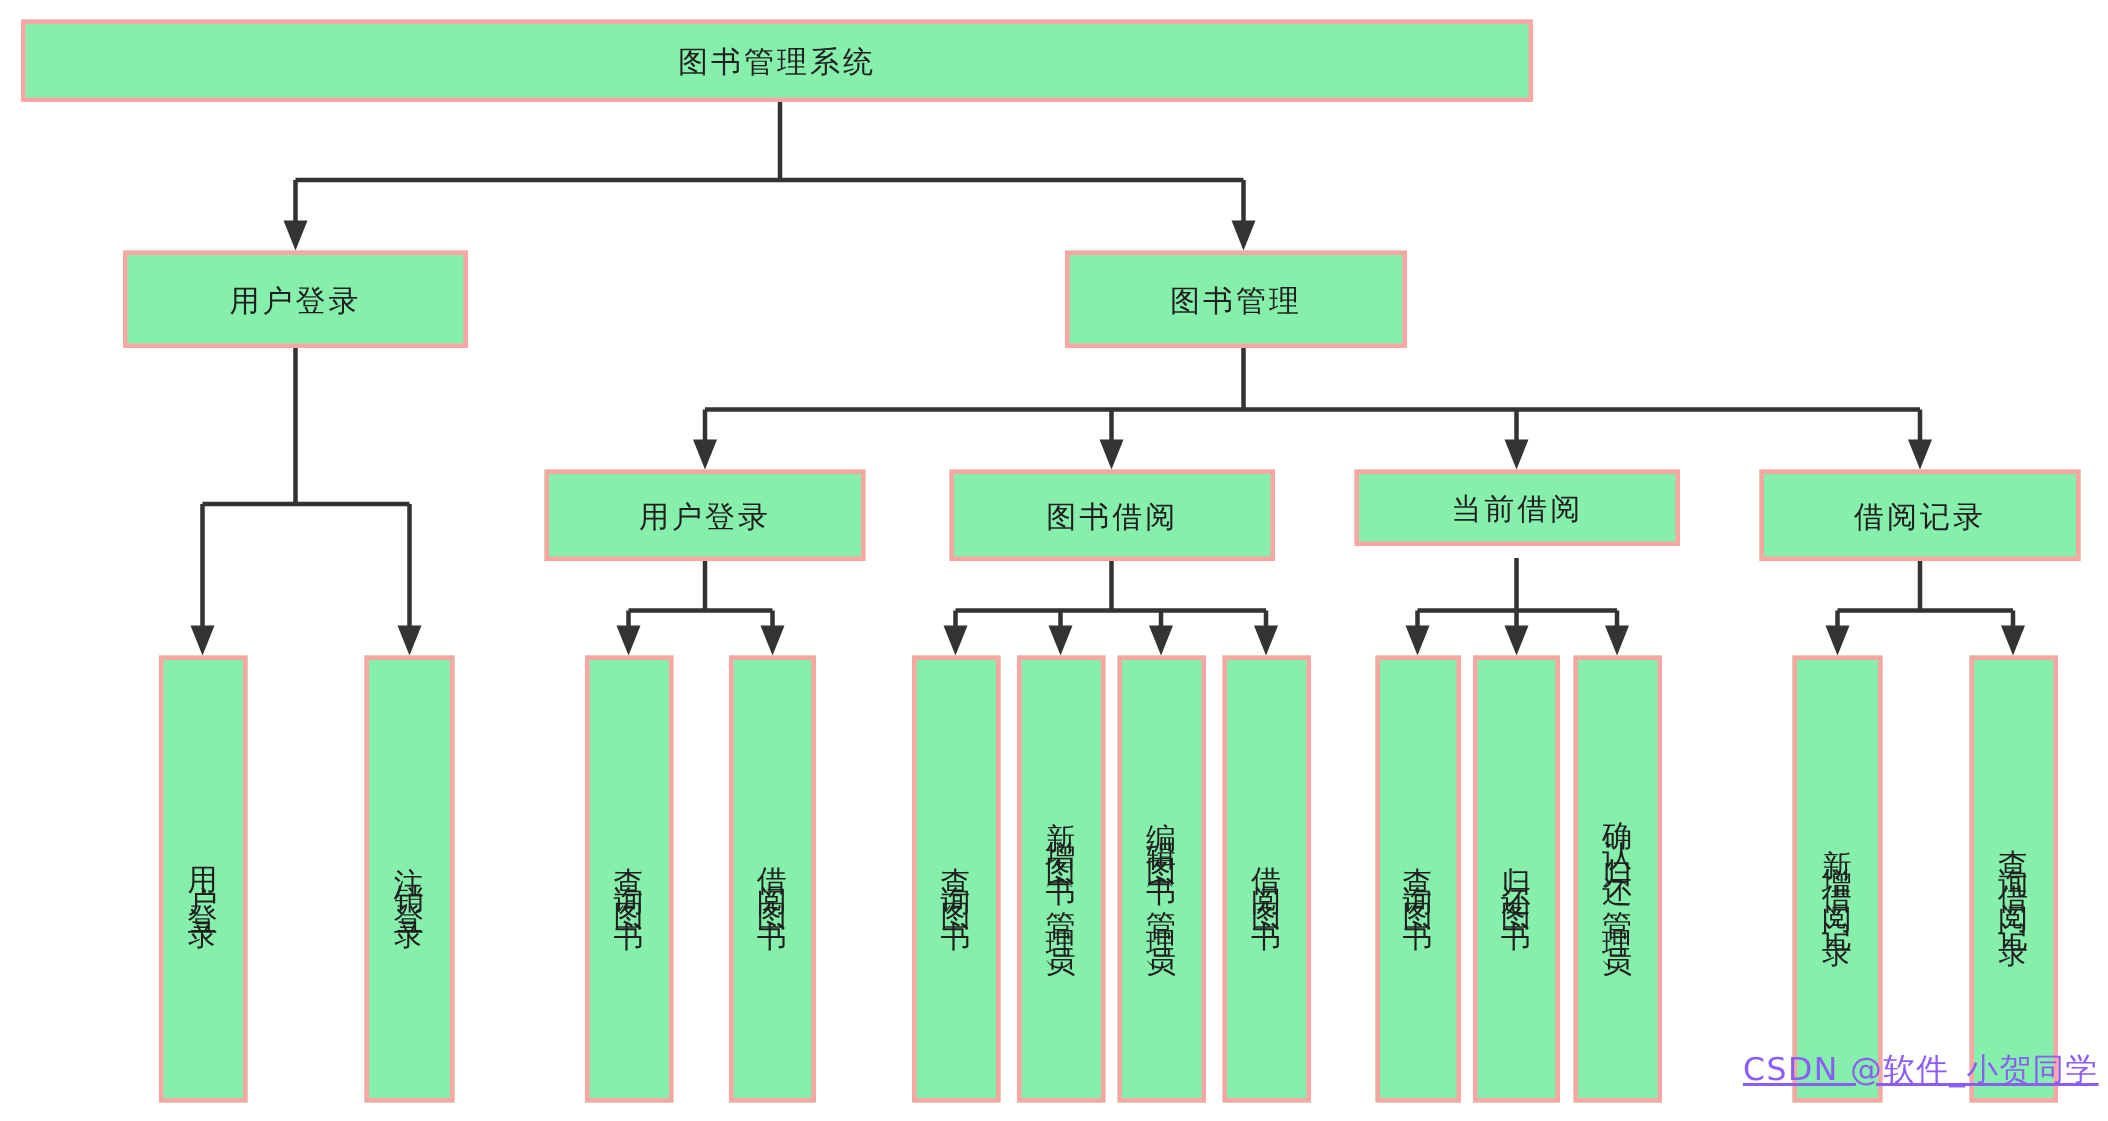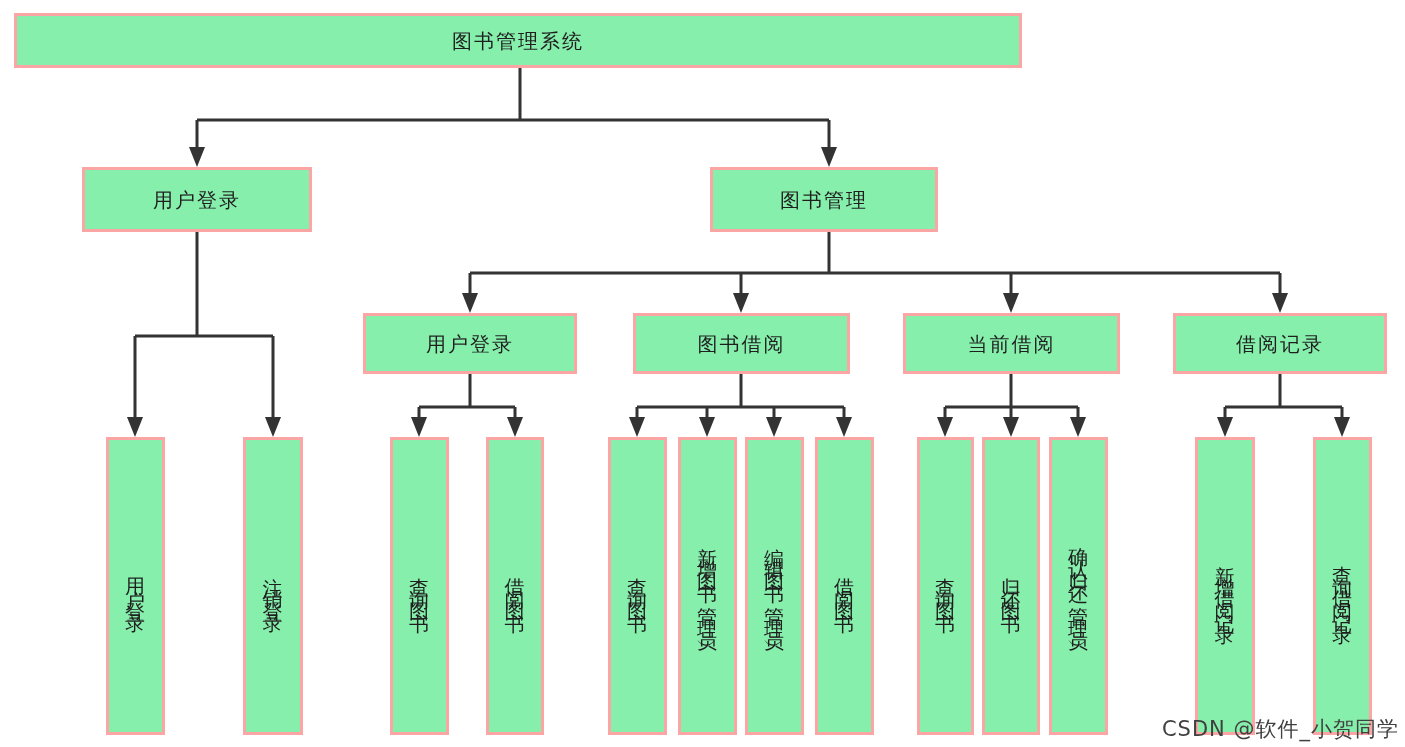--- a/index.html
+++ b/index.html
@@ -29,21 +29,21 @@
     font-size: 20px;
     letter-spacing: 2px;
     z-index: 2;
     line-height: 1;
   }
   .node.root  { left: 14px;  top: 13px;  width: 1008px; height: 55px; }
   .node.b-user { left: 82px;  top: 167px; width: 230px; height: 65px; }
   .node.b-book { left: 710px; top: 167px; width: 228px; height: 65px; }
   .node.m0 { left: 363px;  top: 313px; width: 214px; height: 61px; }
   .node.m1 { left: 633px;  top: 313px; width: 217px; height: 61px; text-align: center; }
-  .node.m2 { left: 903px;  top: 313px; width: 217px; height: 61px; }
+  .node.m2 { left: 903px;  top: 313px; width: 217px; height: 51px; }
   .node.m3 { left: 1173px; top: 313px; width: 214px; height: 61px; justify-content: center; }
   .node.leaf { top: 437px; height: 298px; padding: 6px 0; }
   .leaf-text {
     writing-mode: vertical-rl;
     text-orientation: mixed;
     font-size: 20px;
     letter-spacing: 12px;
     line-height: 1;
   }
   .node.a1 { left: 106px;  width: 59px; }
@@ -55,26 +55,27 @@
   .node.c3 { left: 745px;  width: 59px; }
   .node.c4 { left: 815px;  width: 59px; }
   .node.d1 { left: 917px;  width: 57px; }
   .node.d2 { left: 982px;  width: 58px; }
   .node.d3 { left: 1049px; width: 59px; }
   .node.e1 { left: 1195px; width: 60px; }
   .node.e2 { left: 1313px; width: 59px; }
   .watermark {
     position: absolute;
     right: 6px;
-    bottom: 4px;
+    bottom: 20px;
     z-index: 3;
     font-size: 21px;
-    color: #404040;
+    color: #8b5cf6;
     letter-spacing: 1px;
     white-space: nowrap;
+    text-decoration: underline;
   }
 </style>
 </head>
 <body>
 
 <div class="canvas">
 
   <svg class="wires" viewBox="0 0 1405 747" xmlns="http://www.w3.org/2000/svg">
     <g stroke="#333333" stroke-width="3" fill="none">
       <path d="M520,66 V120 M197,120 H829 M197,120 V152 M829,120 V152"></path>

